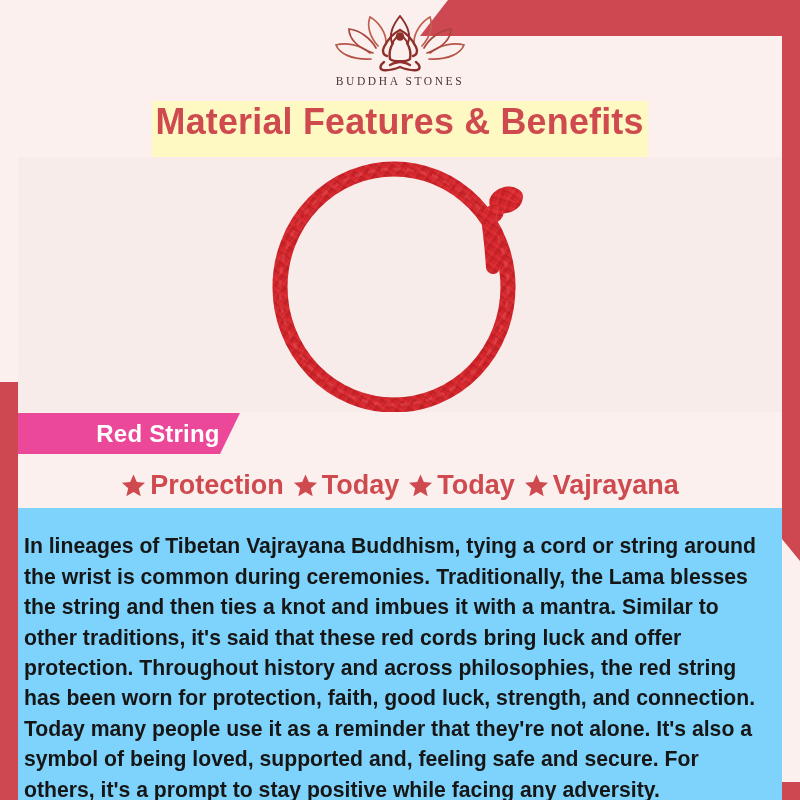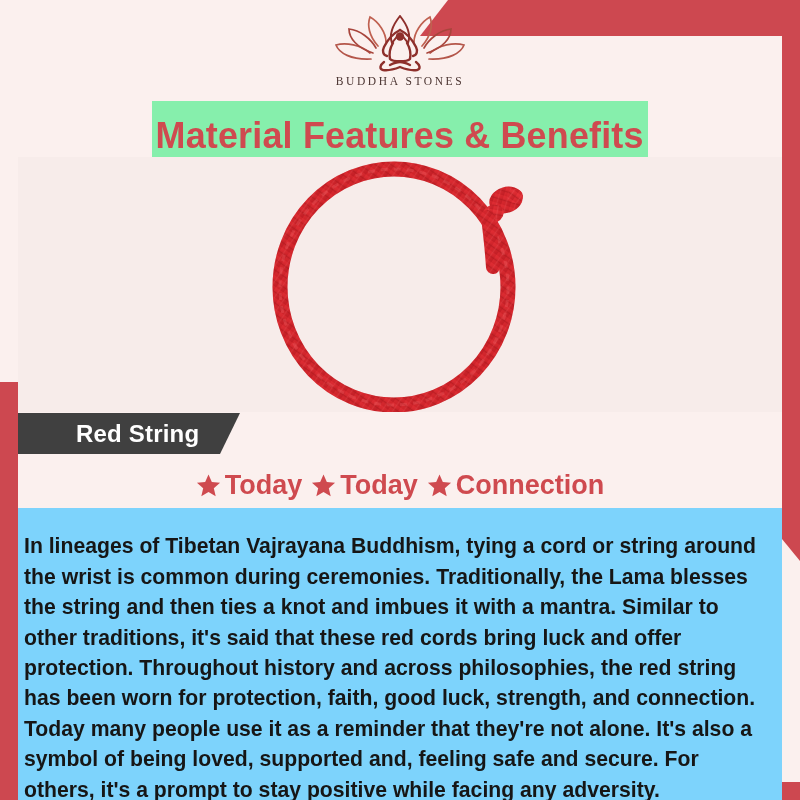--- a/index.html
+++ b/index.html
@@ -46,43 +46,43 @@
   .logo-mark{width:138px;height:62px;display:block;}
   .logo-word{
     font-family:"Liberation Serif", serif;
     font-size:11.5px;letter-spacing:2.6px;color:#4a3330;
     margin-top:1px;font-weight:400;
   }
 
   
   .title-band{
     position:absolute;top:101px;left:152px;width:496px;height:56px;
-    background:#86efac;
-    display:flex;align-items:flex-end;justify-content:center;
+    background:#fef9c3;
+    display:flex;align-items:flex-start;justify-content:center;
   }
   .title-text{
     font-family:"Liberation Sans Narrow","Liberation Sans",sans-serif;
     font-weight:bold;font-size:37px;color:#cf4a4f;
     letter-spacing:.2px;white-space:nowrap;
     transform:scaleX(.97);
   }
 
   
   .hero{
     position:absolute;top:157px;left:18px;width:764px;height:255px;
     background:#f7ecea;overflow:hidden;
   }
   .bracelet{position:absolute;left:216px;top:2px;}
 
   
   .ribbon{
     position:absolute;top:413px;left:18px;width:222px;height:41px;
-    background:#404040;
+    background:#ec4899;
     clip-path:polygon(0 0,100% 0,calc(100% - 20px) 100%,0 100%);
-    display:flex;align-items:center;
+    display:flex;align-items:center;justify-content:center;
   }
   .ribbon-text{
     color:#ffffff;font-weight:bold;font-size:24px;
     font-family:"Liberation Sans Narrow","Liberation Sans",sans-serif;
     margin-left:58px;letter-spacing:.2px;
   }
 
   
   .features{
     position:absolute;top:463px;left:18px;width:764px;height:45px;
@@ -199,37 +199,45 @@
     <span class="ribbon-text">Red String</span>
   </div>
 
   <div class="features">
     <span class="feature">
       <span class="star">
         <svg viewBox="0 0 24 24">
             <polygon points="12,1.4 15.2,8.7 23.1,9.4 17.1,14.6 18.9,22.3 12,18.2 5.1,22.3 6.9,14.6 0.9,9.4 8.8,8.7" fill="#cf4a4f"></polygon>
           </svg>
       </span>
+      <span>Protection</span>
+    </span>
+    <span class="feature">
+      <span class="star">
+        <svg viewBox="0 0 24 24">
+            <polygon points="12,1.4 15.2,8.7 23.1,9.4 17.1,14.6 18.9,22.3 12,18.2 5.1,22.3 6.9,14.6 0.9,9.4 8.8,8.7" fill="#cf4a4f"></polygon>
+          </svg>
+      </span>
       <span>Today</span>
     </span>
     <span class="feature">
       <span class="star">
         <svg viewBox="0 0 24 24">
             <polygon points="12,1.4 15.2,8.7 23.1,9.4 17.1,14.6 18.9,22.3 12,18.2 5.1,22.3 6.9,14.6 0.9,9.4 8.8,8.7" fill="#cf4a4f"></polygon>
           </svg>
       </span>
       <span>Today</span>
     </span>
     <span class="feature">
       <span class="star">
         <svg viewBox="0 0 24 24">
             <polygon points="12,1.4 15.2,8.7 23.1,9.4 17.1,14.6 18.9,22.3 12,18.2 5.1,22.3 6.9,14.6 0.9,9.4 8.8,8.7" fill="#cf4a4f"></polygon>
           </svg>
       </span>
-      <span>Connection</span>
+      <span>Vajrayana</span>
     </span>
   </div>
 
   <div class="body-box">
     <p class="body-text">In lineages of Tibetan Vajrayana Buddhism, tying a cord or string around the wrist is common during ceremonies. Traditionally, the Lama blesses the string and then ties a knot and imbues it with a mantra. Similar to other traditions, it's said that these red cords bring luck and offer protection. Throughout history and across philosophies, the red string has been worn for protection, faith, good luck, strength, and connection. Today many people use it as a reminder that they're not alone. It's also a symbol of being loved, supported and, feeling safe and secure. For others, it's a prompt to stay positive while facing any adversity.</p>
   </div>
 
 </div>
 
 </body></html>

